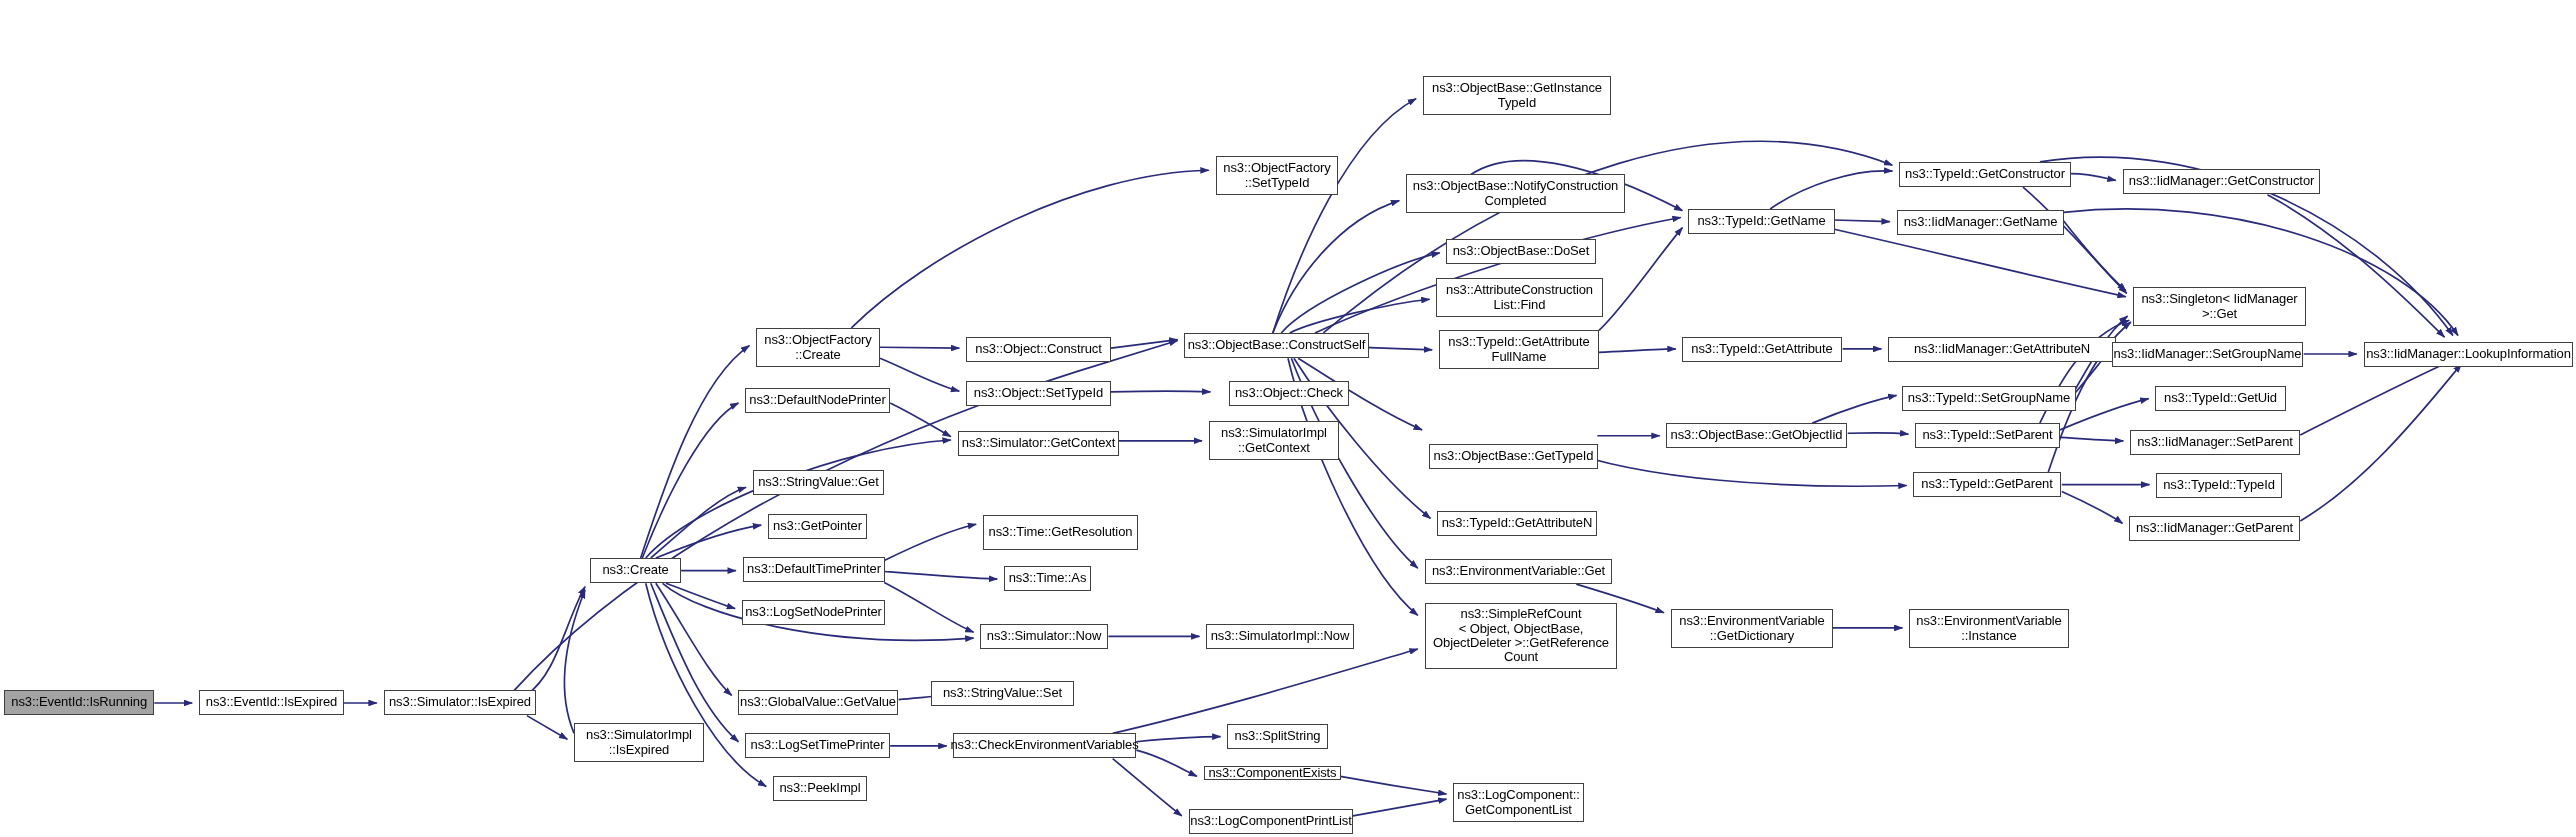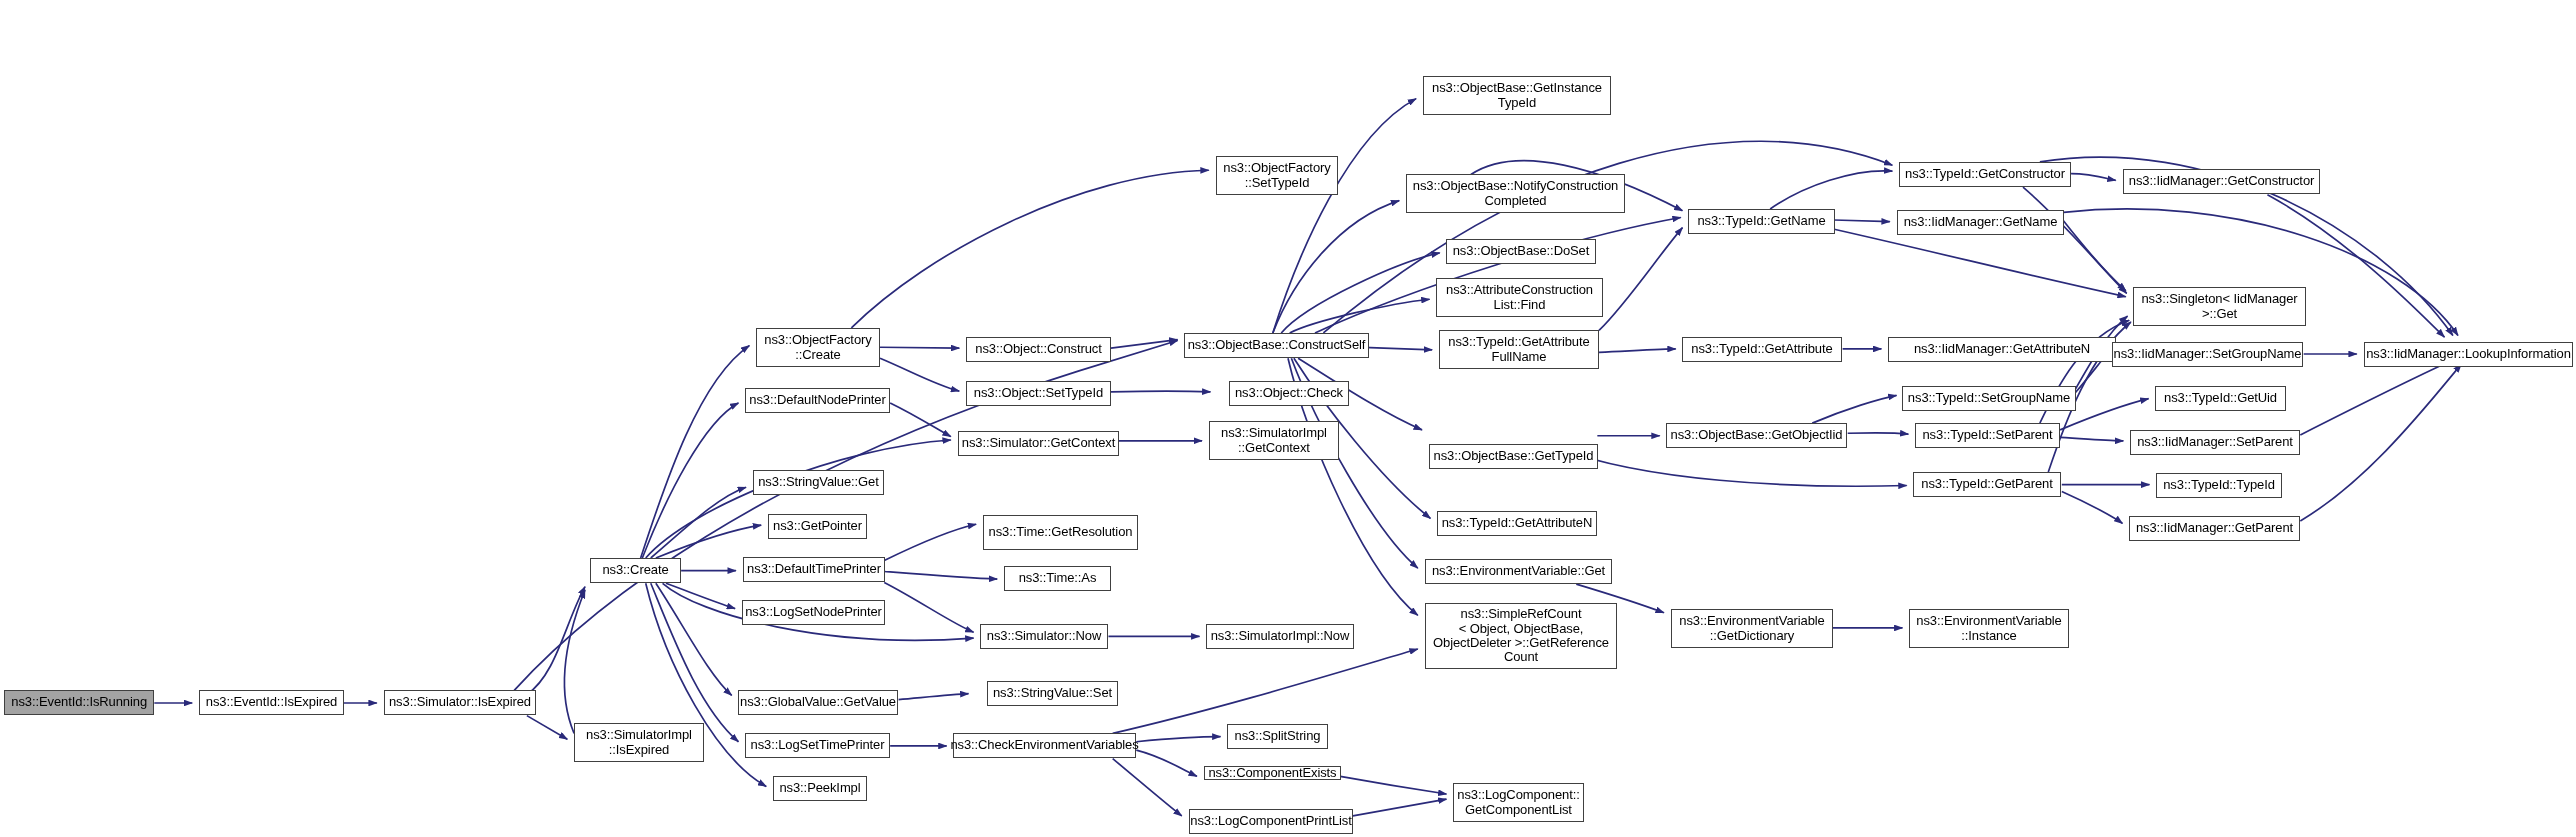--- a/index.html
+++ b/index.html
@@ -148,23 +148,23 @@
       <div class="node" style="left: 753px; top: 470px; width: 131px; height: 25px;">ns3::StringValue::Get</div>
       <div class="node" style="left: 768px; top: 514px; width: 99px; height: 25px;">ns3::GetPointer</div>
       <div class="node" style="left: 743px; top: 557px; width: 142px; height: 25px;">ns3::DefaultTimePrinter</div>
       <div class="node" style="left: 742px; top: 600px; width: 143px; height: 25px;">ns3::LogSetNodePrinter</div>
       <div class="node" style="left: 738px; top: 690px; width: 160px; height: 25px;">ns3::GlobalValue::GetValue</div>
       <div class="node" style="left: 745px; top: 733px; width: 145px; height: 25px;">ns3::LogSetTimePrinter</div>
       <div class="node" style="left: 773px; top: 776px; width: 94px; height: 25px;">ns3::PeekImpl</div>
       <div class="node" style="left: 966px; top: 337px; width: 145px; height: 25px;">ns3::Object::Construct</div>
       <div class="node" style="left: 966px; top: 381px; width: 145px; height: 25px;">ns3::Object::SetTypeId</div>
       <div class="node" style="left: 983px; top: 515px; width: 155px; height: 35px;">ns3::Time::GetResolution</div>
-      <div class="node" style="left: 1004px; top: 566px; width: 107px; height: 25px;">ns3::Time::As</div>
+      <div class="node" style="left: 1004px; top: 566px; width: 87px; height: 25px;">ns3::Time::As</div>
       <div class="node" style="left: 980px; top: 624px; width: 128px; height: 25px;">ns3::Simulator::Now</div>
-      <div class="node" style="left: 987px; top: 681px; width: 131px; height: 25px;">ns3::StringValue::Set</div>
+      <div class="node" style="left: 931px; top: 681px; width: 143px; height: 25px;">ns3::StringValue::Set</div>
       <div class="node" style="left: 953px; top: 733px; width: 183px; height: 25px;">ns3::CheckEnvironmentVariables</div>
       <div class="node" style="left: 1216px; top: 156px; width: 122px; height: 39px;">ns3::ObjectFactory
 ::SetTypeId</div>
       <div class="node" style="left: 1184px; top: 333px; width: 185px; height: 25px;">ns3::ObjectBase::ConstructSelf</div>
       <div class="node" style="left: 1217px; top: 381px; width: 120px; height: 25px; margin-left: 12px;">ns3::Object::Check</div>
       <div class="node" style="left: 1209px; top: 421px; width: 130px; height: 39px;">ns3::SimulatorImpl
 ::GetContext</div>
       <div class="node" style="left: 1206px; top: 624px; width: 148px; height: 25px;">ns3::SimulatorImpl::Now</div>
       <div class="node" style="left: 1227px; top: 724px; width: 101px; height: 25px;">ns3::SplitString</div>
       <div class="node" style="left: 1204px; top: 766px; width: 137px; height: 14px;">ns3::ComponentExists</div>

